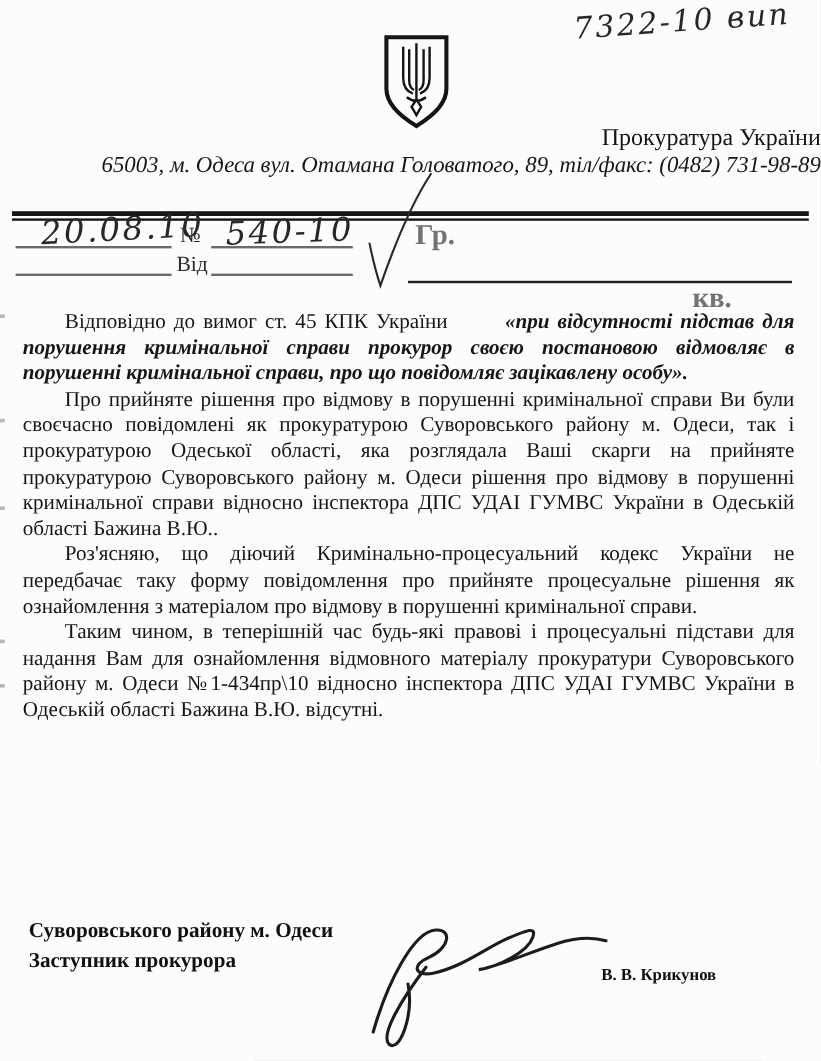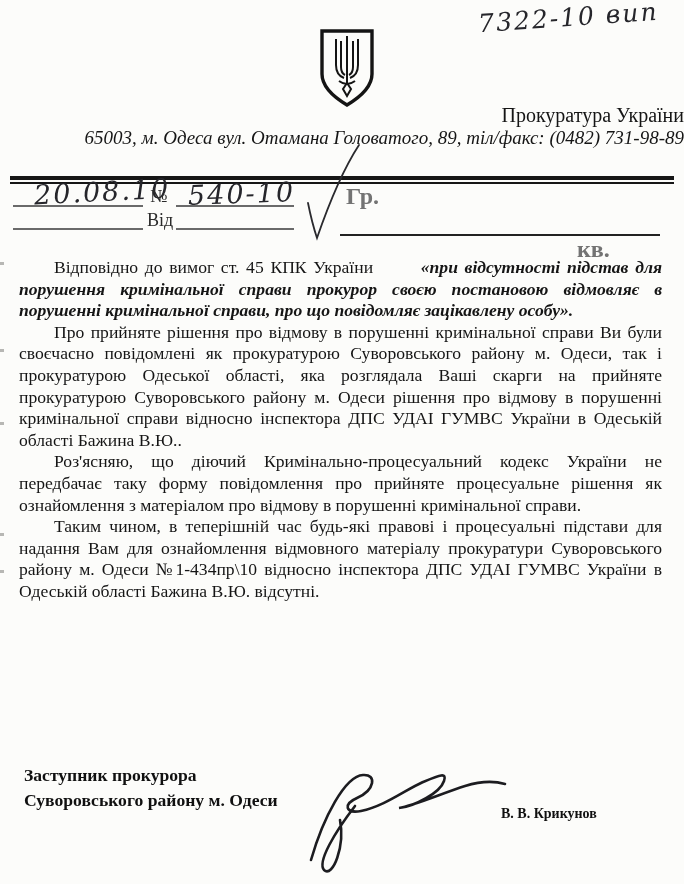--- a/index.html
+++ b/index.html
@@ -94,22 +94,22 @@
   <div class="addr-underline"></div>
 
   <div class="body">
     <p><span>Відповідно до вимог ст. 45 КПК України </span><span class="quote">«при відсутності підстав для порушення кримінальної справи прокурор своєю постановою відмовляє в порушенні кримінальної справи, про що повідомляє зацікавлену особу».</span></p>
     <p>Про прийняте рішення про відмову в порушенні кримінальної справи Ви були своєчасно повідомлені як прокуратурою Суворовського району м. Одеси, так і прокуратурою Одеської області, яка розглядала Ваші скарги на прийняте прокуратурою Суворовського району м. Одеси рішення про відмову в порушенні кримінальної справи відносно інспектора ДПС УДАІ ГУМВС України в Одеській області Бажина В.Ю..</p>
     <p>Роз'ясняю, що діючий Кримінально-процесуальний кодекс України не передбачає таку форму повідомлення про прийняте процесуальне рішення як ознайомлення з матеріалом про відмову в порушенні кримінальної справи.</p>
     <p>Таким чином, в теперішній час будь-які правові і процесуальні підстави для надання Вам для ознайомлення відмовного матеріалу прокуратури Суворовського району м. Одеси №1-434пр\10 відносно інспектора ДПС УДАІ ГУМВС України в Одеській області Бажина В.Ю. відсутні.</p>
   </div>
 
   <div class="sig-titles">
+    <div>Суворовського району м. Одеси</div>
     <div>Заступник прокурора</div>
-    <div>Суворовського району м. Одеси</div>
   </div>
 
   <svg class="signature" width="220" height="130" viewBox="0 0 220 130">
     <g fill="none" stroke="#1c1c20" stroke-width="2.6" stroke-linecap="round">
       <path d="M18 112 C30 70 52 28 70 27 C84 26 82 42 64 50 C50 56 52 66 68 63 C92 58 112 42 130 34 C147 27 154 24 151 33 C147 45 122 58 106 60 C120 58 150 45 172 38 C188 33 202 33 212 36"></path>
       <path d="M62 58 C42 84 24 114 31 122 C40 130 52 98 47 72"></path>
     </g>
   </svg>
 
   <div class="sig-name">В. В. Крикунов</div>

